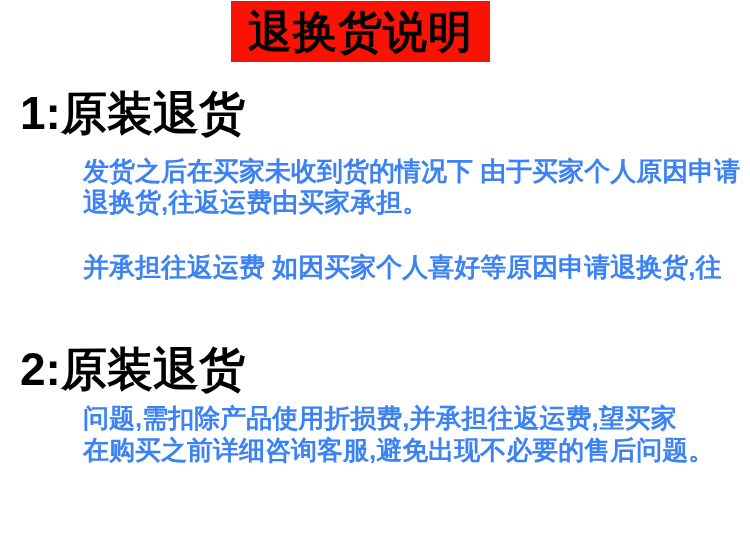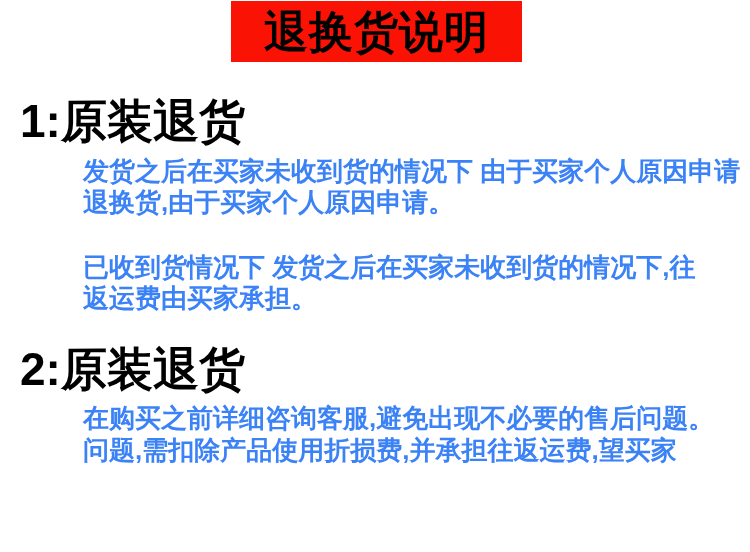--- a/index.html
+++ b/index.html
@@ -13,21 +13,21 @@
     height: 552px;
     background: #ffffff;
     overflow: hidden;
     font-family: "Liberation Sans", "DejaVu Sans", sans-serif;
     color: #000000;
   }
   .banner {
     position: absolute;
     top: 1px;
     left: 231px;
-    width: 291px;
+    width: 259px;
     height: 61px;
     background: #fa1205;
     display: flex;
     align-items: center;
     justify-content: center;
   }
   .banner-text {
     font-size: 44px;
     font-weight: bold;
     color: #000000;
@@ -37,21 +37,21 @@
   }
   .section-heading {
     position: absolute;
     left: 20px;
     font-size: 46px;
     font-weight: bold;
     color: #000000;
     line-height: 52px;
     white-space: nowrap;
   }
-  .heading-1 { top: 95px; }
+  .heading-1 { top: 87px; }
   .heading-2 { top: 343px; }
   .para {
     position: absolute;
     left: 83px;
     font-size: 26px;
     font-weight: bold;
     color: #3b82f6;
   }
   .para-1 { top: 156px; line-height: 31px; }
   .para-2 { top: 252px; line-height: 31px; }
@@ -66,28 +66,27 @@
 <div id="page" style="background: rgb(255, 255, 255);">
 
   <div class="banner" style="background: rgb(250, 18, 5);">
     <span class="banner-text">退换货说明</span>
   </div>
 
   <div class="section-heading heading-1">1:原装退货</div>
 
   <div class="para para-1">
     <div class="line">发货之后在买家未收到货的情况下 由于买家个人原因申请</div>
-    <div class="line">退换货,由于买家个人原因申请。</div>
+    <div class="line">退换货,往返运费由买家承担。</div>
   </div>
 
   <div class="para para-2">
-    <div class="line">已收到货情况下 发货之后在买家未收到货的情况下,往</div>
-    <div class="line">返运费由买家承担。</div>
+    <div class="line">并承担往返运费 如因买家个人喜好等原因申请退换货,往</div>
   </div>
 
   <div class="section-heading heading-2">2:原装退货</div>
 
   <div class="para para-3">
+    <div class="line">问题,需扣除产品使用折损费,并承担往返运费,望买家</div>
     <div class="line">在购买之前详细咨询客服,避免出现不必要的售后问题。</div>
-    <div class="line">问题,需扣除产品使用折损费,并承担往返运费,望买家</div>
   </div>
 
 </div>
 
 </body></html>

